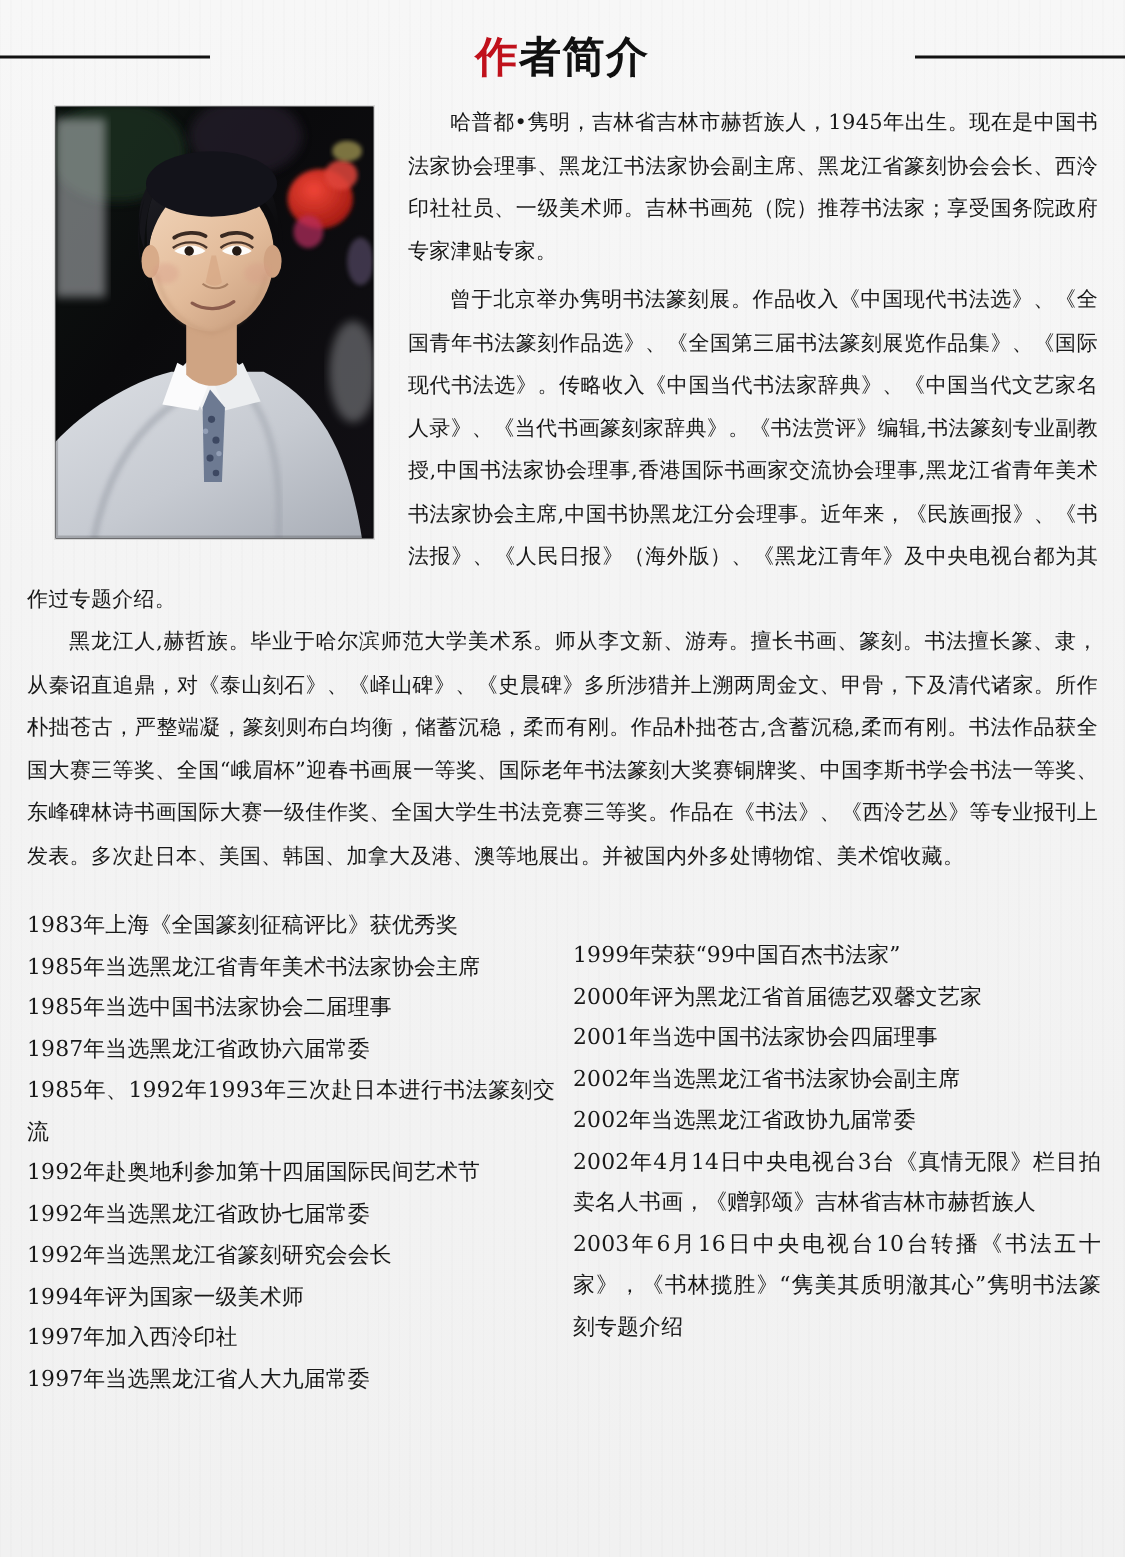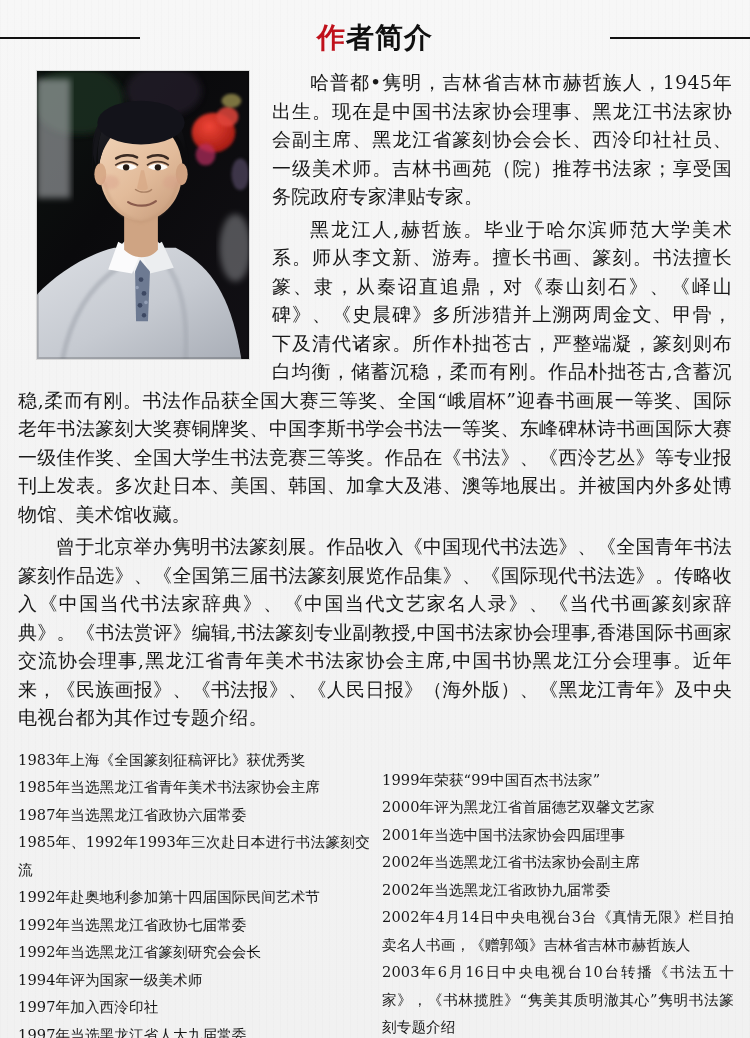--- a/index.html
+++ b/index.html
@@ -69,21 +69,21 @@
     margin: 2px 22px 8px 18px;
     position: relative;
     overflow: hidden;
     background: #0a0a0c;
     border: 1px solid #d8d8d8;
     box-sizing: border-box;
   }
   .portrait svg { display: block; width: 100%; height: 100%; }
 
   .para {
-    font-size: 19px;
+    font-size: 14px;
     line-height: 28.5px;
     text-align: justify;
     text-justify: inter-ideograph;
     text-indent: 2em;
     margin: 0 0 4px 0;
     letter-spacing: 0.2px;
     color: #181818;
   }
   .para.tight { margin-bottom: 0; }
 
@@ -226,28 +226,29 @@
 
       <path d="M 68 112 C 72 132 84 148 105 152 C 126 148 138 132 142 112" stroke="#bb906f" stroke-width="2" fill="none" opacity="0.5" filter="url(#soft)"></path>
       <ellipse cx="74" cy="112" rx="9" ry="7" fill="#d79a86" opacity="0.35" filter="url(#soft)"></ellipse>
       <ellipse cx="136" cy="112" rx="9" ry="7" fill="#d79a86" opacity="0.3" filter="url(#soft)"></ellipse>
 
       <rect x="0" y="0" width="214" height="290" fill="none" stroke="#000" stroke-width="4" opacity="0.18"></rect>
     </svg>
   </div>
 
   <p class="para">哈普都•隽明，吉林省吉林市赫哲族人，1945年出生。现在是中国书法家协会理事、黑龙江书法家协会副主席、黑龙江省篆刻协会会长、西泠印社社员、一级美术师。吉林书画苑（院）推荐书法家；享受国务院政府专家津贴专家。</p>
+  <p class="para tight">曾于北京举办隽明书法篆刻展。作品收入《中国现代书法选》、《全国青年书法篆刻作品选》、《全国第三届书法篆刻展览作品集》、《国际现代书法选》。传略收入《中国当代书法家辞典》、《中国当代文艺家名人录》、《当代书画篆刻家辞典》。《书法赏评》编辑,书法篆刻专业副教授,中国书法家协会理事,香港国际书画家交流协会理事,黑龙江省青年美术书法家协会主席,中国书协黑龙江分会理事。近年来，《民族画报》、《书法报》、《人民日报》（海外版）、《黑龙江青年》及中央电视台都为其作过专题介绍。</p>
   <p class="para">黑龙江人,赫哲族。毕业于哈尔滨师范大学美术系。师从李文新、游寿。擅长书画、篆刻。书法擅长篆、隶，从秦诏直追鼎，对《泰山刻石》、《峄山碑》、《史晨碑》多所涉猎并上溯两周金文、甲骨，下及清代诸家。所作朴拙苍古，严整端凝，篆刻则布白均衡，储蓄沉稳，柔而有刚。作品朴拙苍古,含蓄沉稳,柔而有刚。书法作品获全国大赛三等奖、全国“峨眉杯”迎春书画展一等奖、国际老年书法篆刻大奖赛铜牌奖、中国李斯书学会书法一等奖、东峰碑林诗书画国际大赛一级佳作奖、全国大学生书法竞赛三等奖。作品在《书法》、《西泠艺丛》等专业报刊上发表。多次赴日本、美国、韩国、加拿大及港、澳等地展出。并被国内外多处博物馆、美术馆收藏。</p>
-  <p class="para tight">曾于北京举办隽明书法篆刻展。作品收入《中国现代书法选》、《全国青年书法篆刻作品选》、《全国第三届书法篆刻展览作品集》、《国际现代书法选》。传略收入《中国当代书法家辞典》、《中国当代文艺家名人录》、《当代书画篆刻家辞典》。《书法赏评》编辑,书法篆刻专业副教授,中国书法家协会理事,香港国际书画家交流协会理事,黑龙江省青年美术书法家协会主席,中国书协黑龙江分会理事。近年来，《民族画报》、《书法报》、《人民日报》（海外版）、《黑龙江青年》及中央电视台都为其作过专题介绍。</p>
 </div>
 
 <div class="chrono">
   <div class="chrono-col left">
     <p class="chrono-item">1983年上海《全国篆刻征稿评比》获优秀奖</p>
     <p class="chrono-item">1985年当选黑龙江省青年美术书法家协会主席</p>
+    <p class="chrono-item">1985年当选中国书法家协会二届理事</p>
     <p class="chrono-item">1987年当选黑龙江省政协六届常委</p>
     <p class="chrono-item">1985年、1992年1993年三次赴日本进行书法篆刻交流</p>
     <p class="chrono-item">1992年赴奥地利参加第十四届国际民间艺术节</p>
     <p class="chrono-item">1992年当选黑龙江省政协七届常委</p>
     <p class="chrono-item">1992年当选黑龙江省篆刻研究会会长</p>
     <p class="chrono-item">1994年评为国家一级美术师</p>
     <p class="chrono-item">1997年加入西泠印社</p>
     <p class="chrono-item">1997年当选黑龙江省人大九届常委</p>
   </div>
   <div class="chrono-col right">

